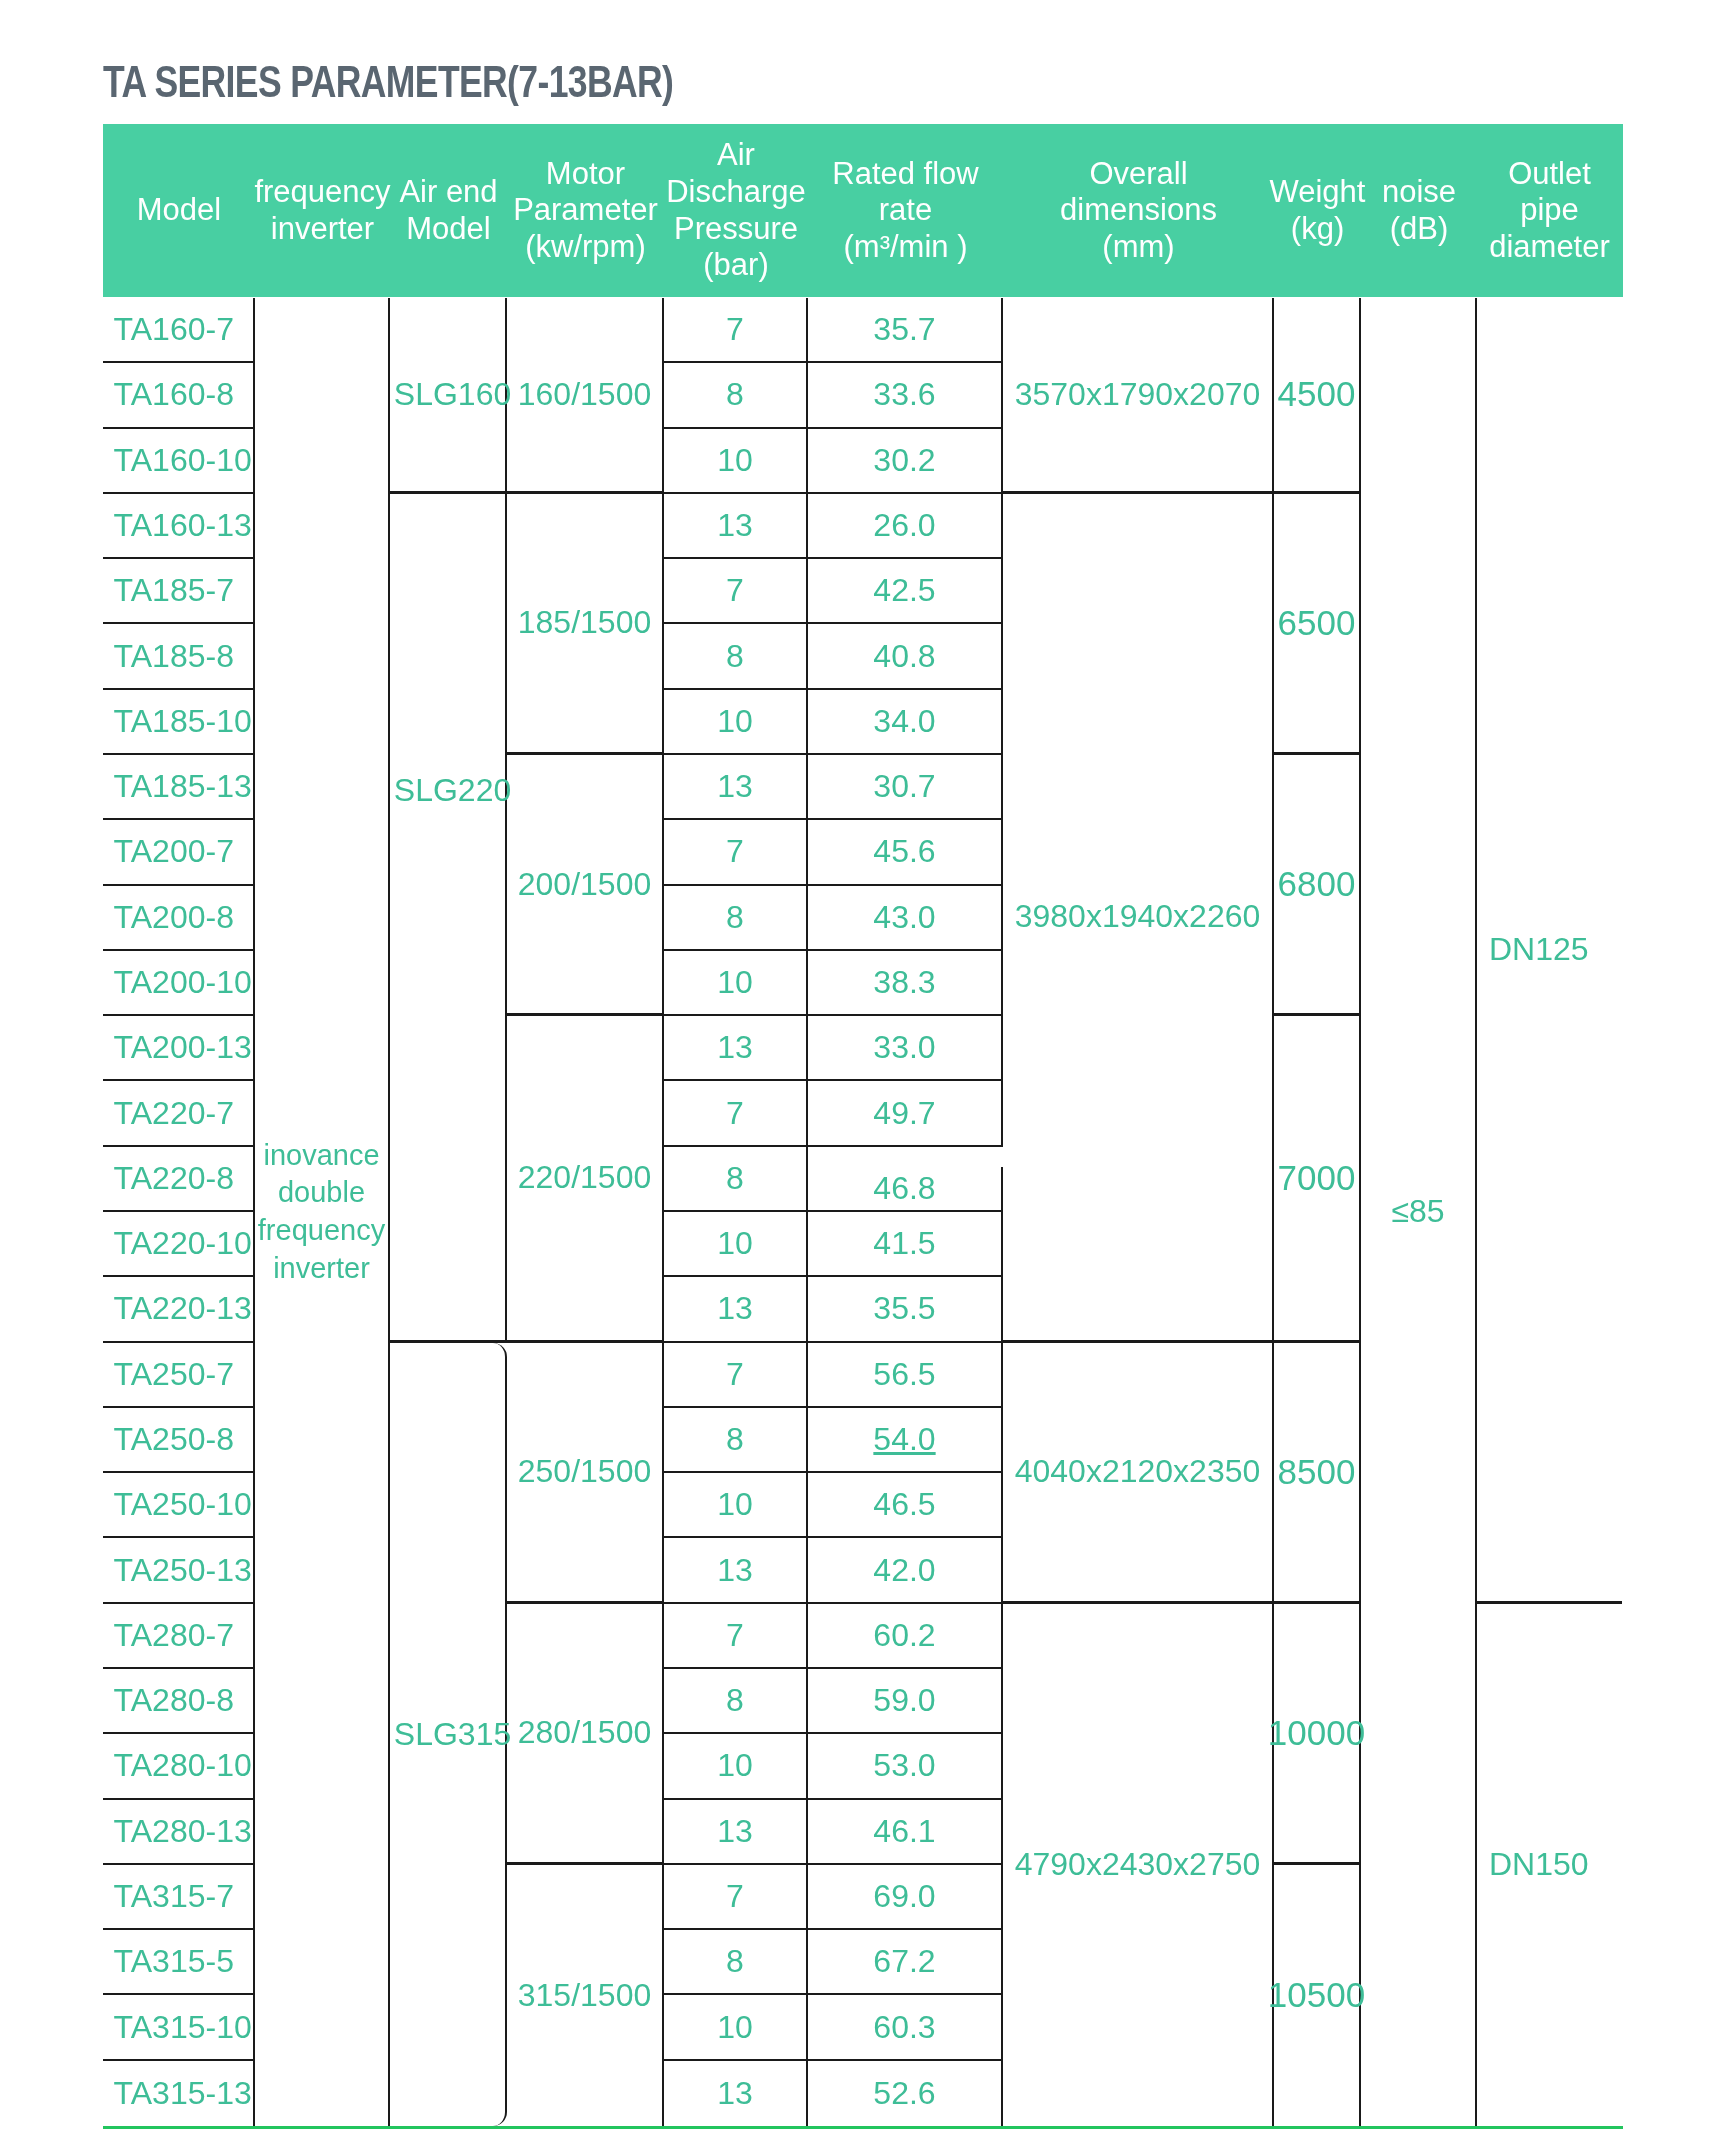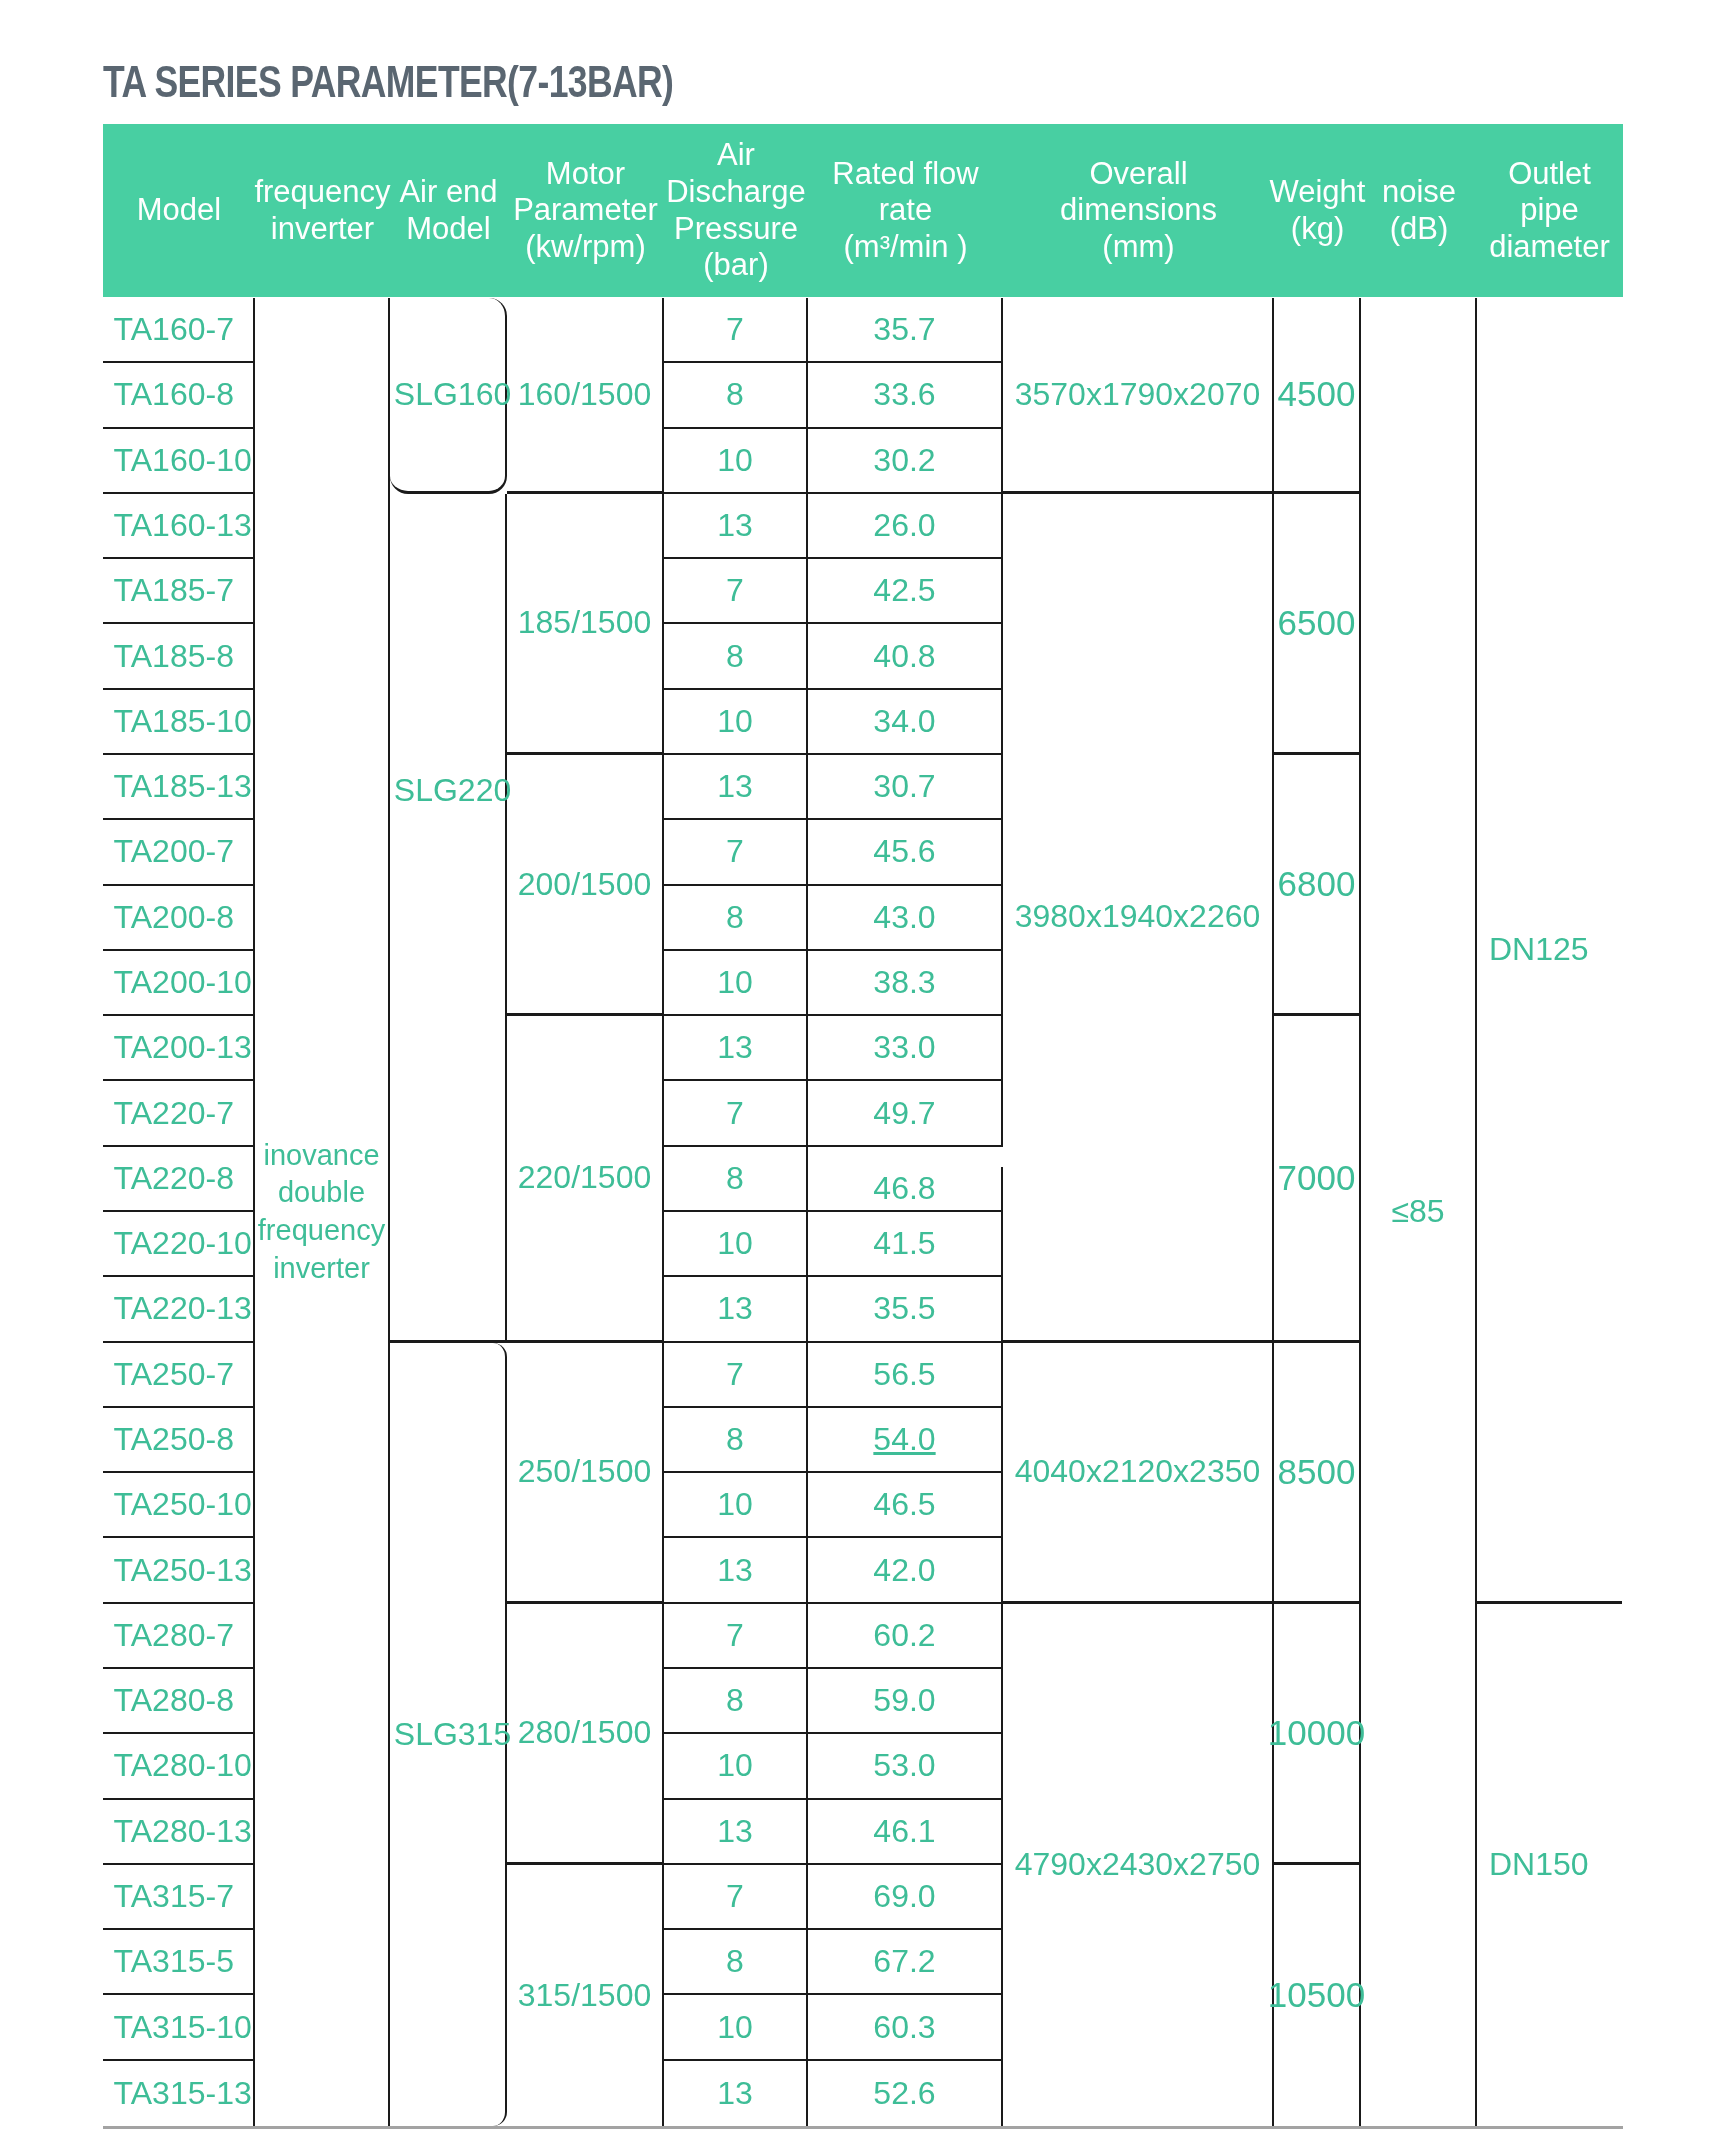--- a/index.html
+++ b/index.html
@@ -20,21 +20,21 @@
   .hcell{
     display:flex;align-items:center;justify-content:center;
     color:#ffffff;font-size:31px;line-height:1.18;text-align:center;
     white-space:pre-line;flex:0 0 auto;
   }
   .table-grid{
     position:absolute;left:103px;top:298px;width:1520px;height:1828px;
     display:grid;
     grid-template-columns:152px 135px 117px 157px 144px 195px 271px 87px 116px 145px;
     grid-template-rows:repeat(28,1fr);
-    border-bottom:3px solid #a3a3a3;
+    border-bottom:3px solid #22c55e;
     color:#3ebd97;font-size:32px;
   }
   .cell{
     display:flex;align-items:center;justify-content:center;
     box-sizing:border-box;position:relative;overflow:visible;
     white-space:nowrap;
   }
   .cell.br{border-right:2.3px solid #1a1a1a;}
   .cell.bb{border-bottom:2.3px solid #1a1a1a;}
   .cell.gb{border-bottom:3px solid #1a1a1a;}
@@ -162,21 +162,21 @@
     <div class="cell left model br bb" style="grid-area: 27 / 1 / span 1;">TA315-10</div>
     <div class="cell br bb" style="grid-area: 27 / 5 / span 1;">10</div>
     <div class="cell br bb" style="grid-area: 27 / 6 / span 1;">60.3</div>
     <div class="cell left model br" style="grid-area: 28 / 1 / span 1;">TA315-13</div>
     <div class="cell br" style="grid-area: 28 / 5 / span 1;">13</div>
     <div class="cell br" style="grid-area: 28 / 6 / span 1;">52.6</div>
     <div class="cell inverter br" style="grid-area: 1 / 2 / span 28;">inovance
 double
 frequency
 inverter</div>
-    <div class="cell left airend br gb" style="grid-area: 1 / 3 / span 3; border-radius: 18px;">SLG160</div>
+    <div class="cell left airend br gb" style="grid-area: 1 / 3 / span 3;">SLG160</div>
     <div class="cell left airend br gb" style="grid-area: 4 / 3 / span 13;">
       <span class="vlabel" style="top: 35%;">SLG220</span>
     </div>
     <div class="cell left airend br" style="grid-area: 17 / 3 / span 12; border-radius: 14px;">SLG315</div>
     <div class="cell br gb" style="grid-area: 1 / 4 / span 3;">160/1500</div>
     <div class="cell br gb" style="grid-area: 4 / 4 / span 4;">185/1500</div>
     <div class="cell br gb" style="grid-area: 8 / 4 / span 4;">200/1500</div>
     <div class="cell br gb" style="grid-area: 12 / 4 / span 5;">220/1500</div>
     <div class="cell br gb" style="grid-area: 17 / 4 / span 4;">250/1500</div>
     <div class="cell br gb" style="grid-area: 21 / 4 / span 4;">280/1500</div>

